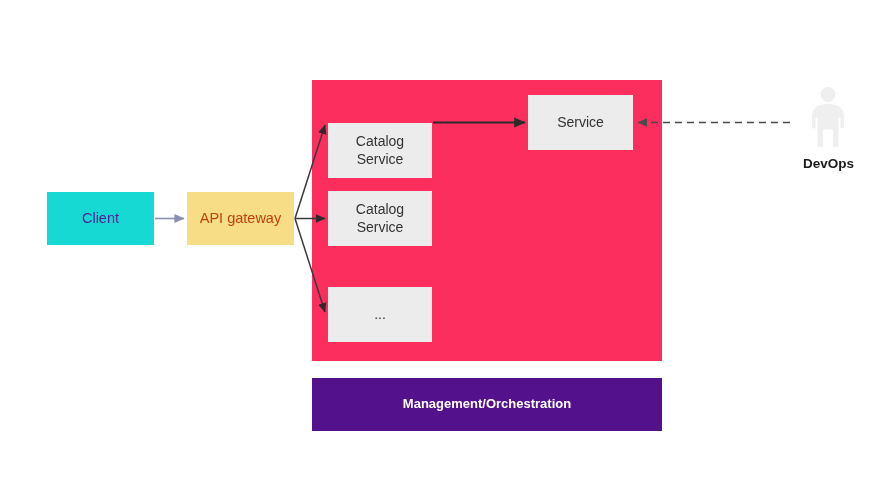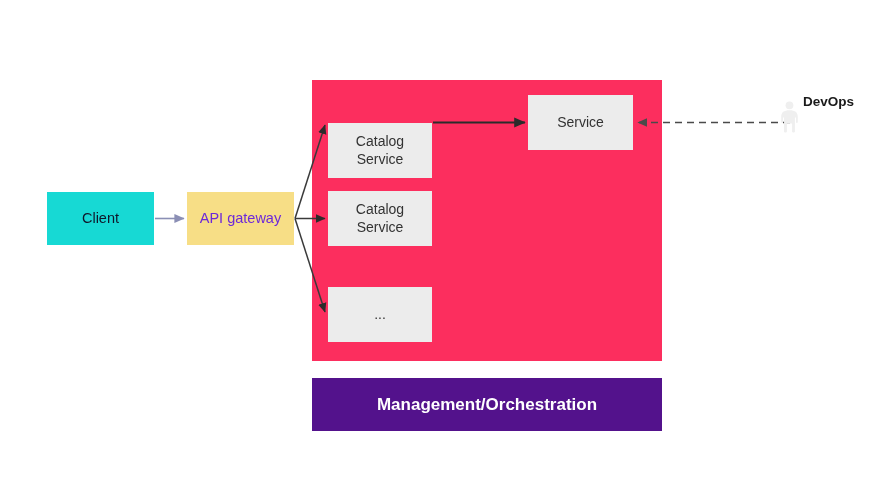--- a/index.html
+++ b/index.html
@@ -27,32 +27,32 @@
     box-sizing: border-box;
   }
 
   
   #client-box {
     left: 47px;
     top: 192px;
     width: 107px;
     height: 53px;
     background: #17D9D4;
-    color: #0f172a;
+    color: #4c1d95;
     font-size: 14.5px;
   }
 
   
   #api-gateway-box {
     left: 187px;
     top: 192px;
     width: 107px;
     height: 53px;
     background: #F7DE86;
-    color: #6d28d9;
+    color: #c2410c;
     font-size: 14.5px;
   }
 
   
   #services-panel {
     position: absolute;
     left: 312px;
     top: 80px;
     width: 350px;
     height: 281px;
@@ -60,21 +60,21 @@
   }
 
   
   #management-bar {
     left: 312px;
     top: 378px;
     width: 350px;
     height: 53px;
     background: #53128C;
     color: #ffffff;
-    font-size: 17px;
+    font-size: 13px;
     font-weight: bold;
   }
 
   
   .service-tile {
     background: #ECECEC;
     color: #333333;
     font-size: 14px;
   }
   #catalog-service-box {
@@ -104,22 +104,22 @@
   }
 
   
   #devops-actor {
     position: absolute;
     left: 776px;
     top: 86px;
     width: 78px;
     height: 100px;
     display: flex;
-    flex-direction: row;
-    align-items: flex-start;
+    flex-direction: column;
+    align-items: flex-end;
   }
   #devops-icon {
     width: 52px;
     height: 62px;
   }
   #devops-label {
     margin-top: 8px;
     font-size: 13.5px;
     font-weight: bold;
     color: #1a1a1a;

